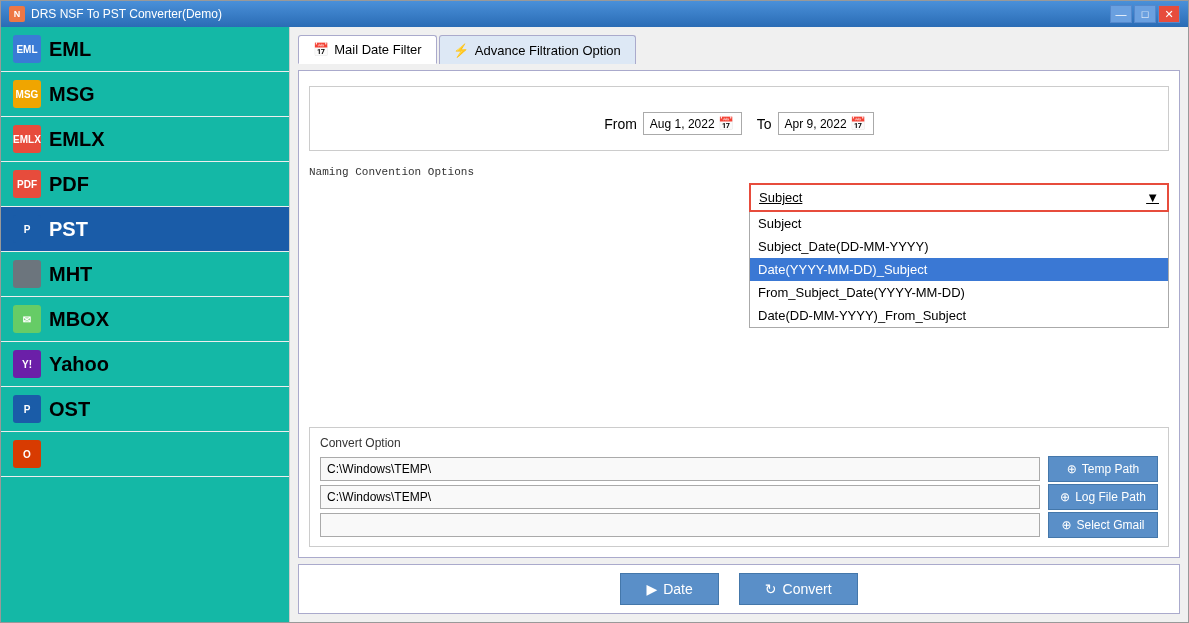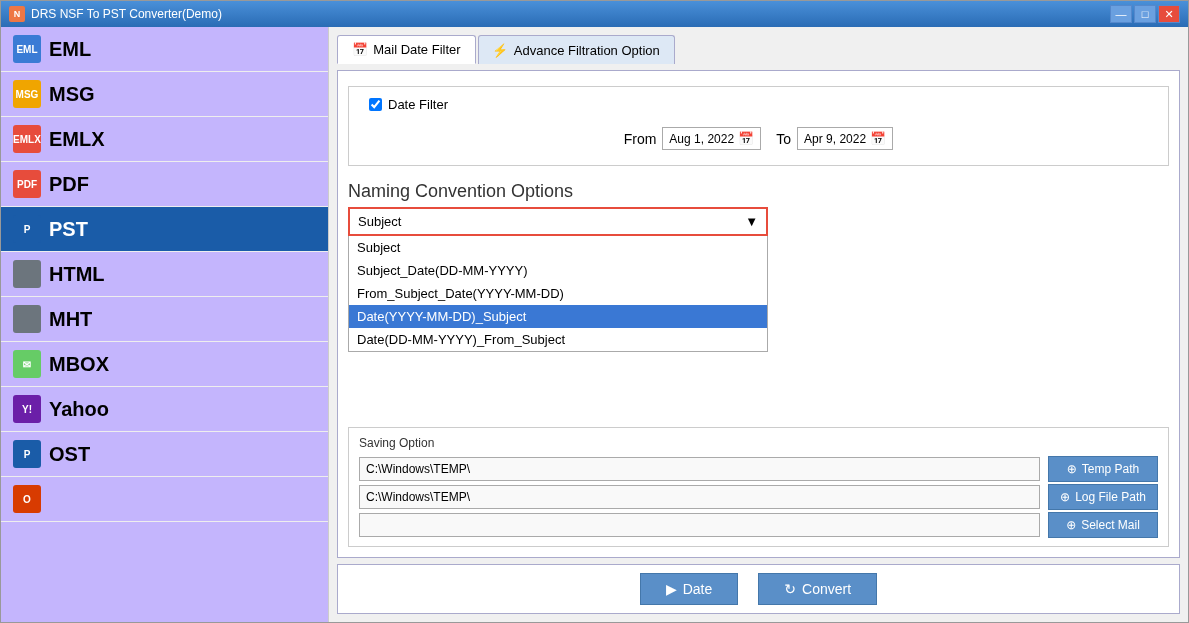--- a/index.html
+++ b/index.html
@@ -10,21 +10,21 @@
     .title-bar { background: linear-gradient(to bottom, #4a90d9, #2a6cb5); color: white; padding: 4px 8px; display: flex; align-items: center; justify-content: space-between; height: 26px; }
     .title-bar-left { display: flex; align-items: center; gap: 6px; font-size: 12px; }
     .title-bar-icon { width: 16px; height: 16px; background: #e74; border-radius: 2px; display: flex; align-items: center; justify-content: center; font-size: 9px; color: white; font-weight: bold; }
     .title-bar-buttons { display: flex; gap: 2px; }
     .title-bar-btn { width: 22px; height: 18px; background: #6aa0e0; border: 1px solid #5588cc; color: white; font-size: 11px; display: flex; align-items: center; justify-content: center; cursor: pointer; }
     .title-bar-btn.close { background: #e74c3c; }
 
     .main-content { display: flex; flex: 1; overflow: hidden; }
 
     
-    .sidebar { width: 328px; background: #c4b5fd; border-right: 1px solid #ccc; overflow-y: auto; }
+    .sidebar { width: 289px; background: #14b8a6; border-right: 1px solid #ccc; overflow-y: auto; }
     .sidebar-item { display: flex; align-items: center; gap: 8px; padding: 8px 12px; cursor: pointer; border-bottom: 1px solid #eee; }
     .sidebar-item.active { background: #1a5ca8; color: white; }
     .sidebar-item .icon { width: 28px; height: 28px; border-radius: 3px; display: flex; align-items: center; justify-content: center; font-size: 10px; font-weight: bold; color: white; flex-shrink: 0; }
     .sidebar-item .label { font-size: 20px; font-weight: bold; }
     .sidebar-item.active .label { color: white; }
     .icon-eml { background: #3a7bd5; }
     .icon-msg { background: #f0a500; }
     .icon-emlx { background: #e74c3c; }
     .icon-pdf { background: #e74c3c; }
     .icon-pst { background: #1a5ca8; }
@@ -49,21 +49,21 @@
     
     .content-area { flex: 1; background: white; border: 1px solid #aac; padding: 10px; display: flex; flex-direction: column; gap: 10px; overflow: hidden; }
     .date-row { display: flex; align-items: center; gap: 15px; margin-top: 15px; justify-content: center; }
     .date-group { display: flex; align-items: center; gap: 6px; }
     .date-label { font-size: 14px; }
     .date-input { border: 1px solid #aaa; padding: 3px 6px; font-size: 12px; display: flex; align-items: center; gap: 4px; background: white; }
     .cal-icon { color: #555; font-size: 13px; }
 
     
     .naming-section { display: flex; flex-direction: column; gap: 5px; }
-    .naming-label { font-size: 18px; color: #333; }
+    .naming-label { font-size: 11px; color: #333; font-family: Liberation Mono, monospace; }
     .dropdown-wrapper { position: relative; width: 420px; align-self: center; }
     .dropdown-selected { border: 2px solid #e74c3c; padding: 5px 8px; background: white; display: flex; justify-content: space-between; align-items: center; cursor: pointer; font-size: 13px; }
     .dropdown-list { border: 1px solid #aaa; border-top: none; background: white; position: absolute; top: 100%; left: 0; right: 0; z-index: 10; }
     .dropdown-item { padding: 4px 8px; cursor: pointer; font-size: 13px; }
     .dropdown-item.selected { background: #3a78d4; color: white; }
 
     
     .saving-section { border: 1px solid #ccc; padding: 8px 10px; }
     .saving-label { font-size: 12px; color: #333; margin-bottom: 6px; }
     .saving-rows { display: flex; flex-direction: column; gap: 2px; }
@@ -111,24 +111,20 @@
   </div>
         <div class="sidebar-item">
     <div class="icon icon-pdf">PDF</div>
     <span class="label">PDF</span>
   </div>
         <div class="sidebar-item active">
     <div class="icon icon-pst">P</div>
     <span class="label">PST</span>
   </div>
         <div class="sidebar-item">
-    <div class="icon icon-html"></div>
-    <span class="label">HTML</span>
-  </div>
-        <div class="sidebar-item">
     <div class="icon icon-mht"></div>
     <span class="label">MHT</span>
   </div>
         <div class="sidebar-item">
     <div class="icon icon-mbox">✉</div>
     <span class="label">MBOX</span>
   </div>
         <div class="sidebar-item">
     <div class="icon icon-yahoo">Y!</div>
     <span class="label">Yahoo</span>
@@ -152,85 +148,81 @@
           </div>
           <div class="tab">
             <span>⚡</span>
             <span>Advance Filtration Option</span>
           </div>
         </div>
 
       <div class="content-area">
 
         <div style="border:1px solid #ccc; padding: 10px 20px 15px; margin: 5px 0;">
-          <div style="display:flex; align-items:center; gap:6px; margin-bottom:12px;">
-            <input type="checkbox" checked="" id="dateFilterCheck" style="">
-            <label for="dateFilterCheck">Date Filter</label>
-          </div>
           <div class="date-row">
             <div class="date-group">
               <span class="date-label">From</span>
               <div class="date-input">
                 <span>Aug 1, 2022</span>
                 <span class="cal-icon">📅</span>
               </div>
             </div>
             <div class="date-group">
               <span class="date-label">To</span>
               <div class="date-input">
                 <span>Apr 9, 2022</span>
                 <span class="cal-icon">📅</span>
               </div>
             </div>
           </div>
         </div>
 
         <div class="naming-section">
           <span class="naming-label">Naming Convention Options</span>
-          <div style="display:flex; justify-content:flex-start;">
+          <div style="display:flex; justify-content:flex-end;text-decoration:underline;">
             <div class="dropdown-wrapper">
               <div class="dropdown-selected">
                 <span>Subject</span>
                 <span>▼</span>
               </div>
               <div class="dropdown-list" id="naming-dropdown-list">
                   <div class="dropdown-item">Subject</div>
                   <div class="dropdown-item">Subject_Date(DD-MM-YYYY)</div>
+                  <div class="dropdown-item selected">Date(YYYY-MM-DD)_Subject</div>
                   <div class="dropdown-item">From_Subject_Date(YYYY-MM-DD)</div>
-                  <div class="dropdown-item selected">Date(YYYY-MM-DD)_Subject</div>
                   <div class="dropdown-item">Date(DD-MM-YYYY)_From_Subject</div>
                 </div>
             </div>
           </div>
         </div>
 
         <div class="spacer"></div>
 
         <div class="saving-section">
-          <div class="saving-label">Saving Option</div>
+          <div class="saving-label">Convert Option</div>
           <div class="saving-rows">
             <div class="saving-row">
               <input class="saving-input" type="text" id="path1Input" value="C:\Windows\TEMP\" style="">
               <button class="path-btn">
                 <span>⊕</span>
                 <span>Temp Path</span>
               </button>
             </div>
             <div class="saving-row">
               <input class="saving-input" type="text" id="path2Input" value="C:\Windows\TEMP\" style="">
               <button class="path-btn">
                 <span>⊕</span>
                 <span>Log File Path</span>
               </button>
             </div>
             <div class="saving-row">
               <input class="saving-input" type="text" id="path3Input" value="" style="">
               <button class="path-btn">
                 <span>⊕</span>
-                <span>Select Mail</span>
+                <span>Select Gmail</span>
               </button>
             </div>
           </div>
         </div>
       </div>
 
       <div class="bottom-bar">
         <button class="nav-btn">
           <span>▶</span>
           <span>Date</span>

